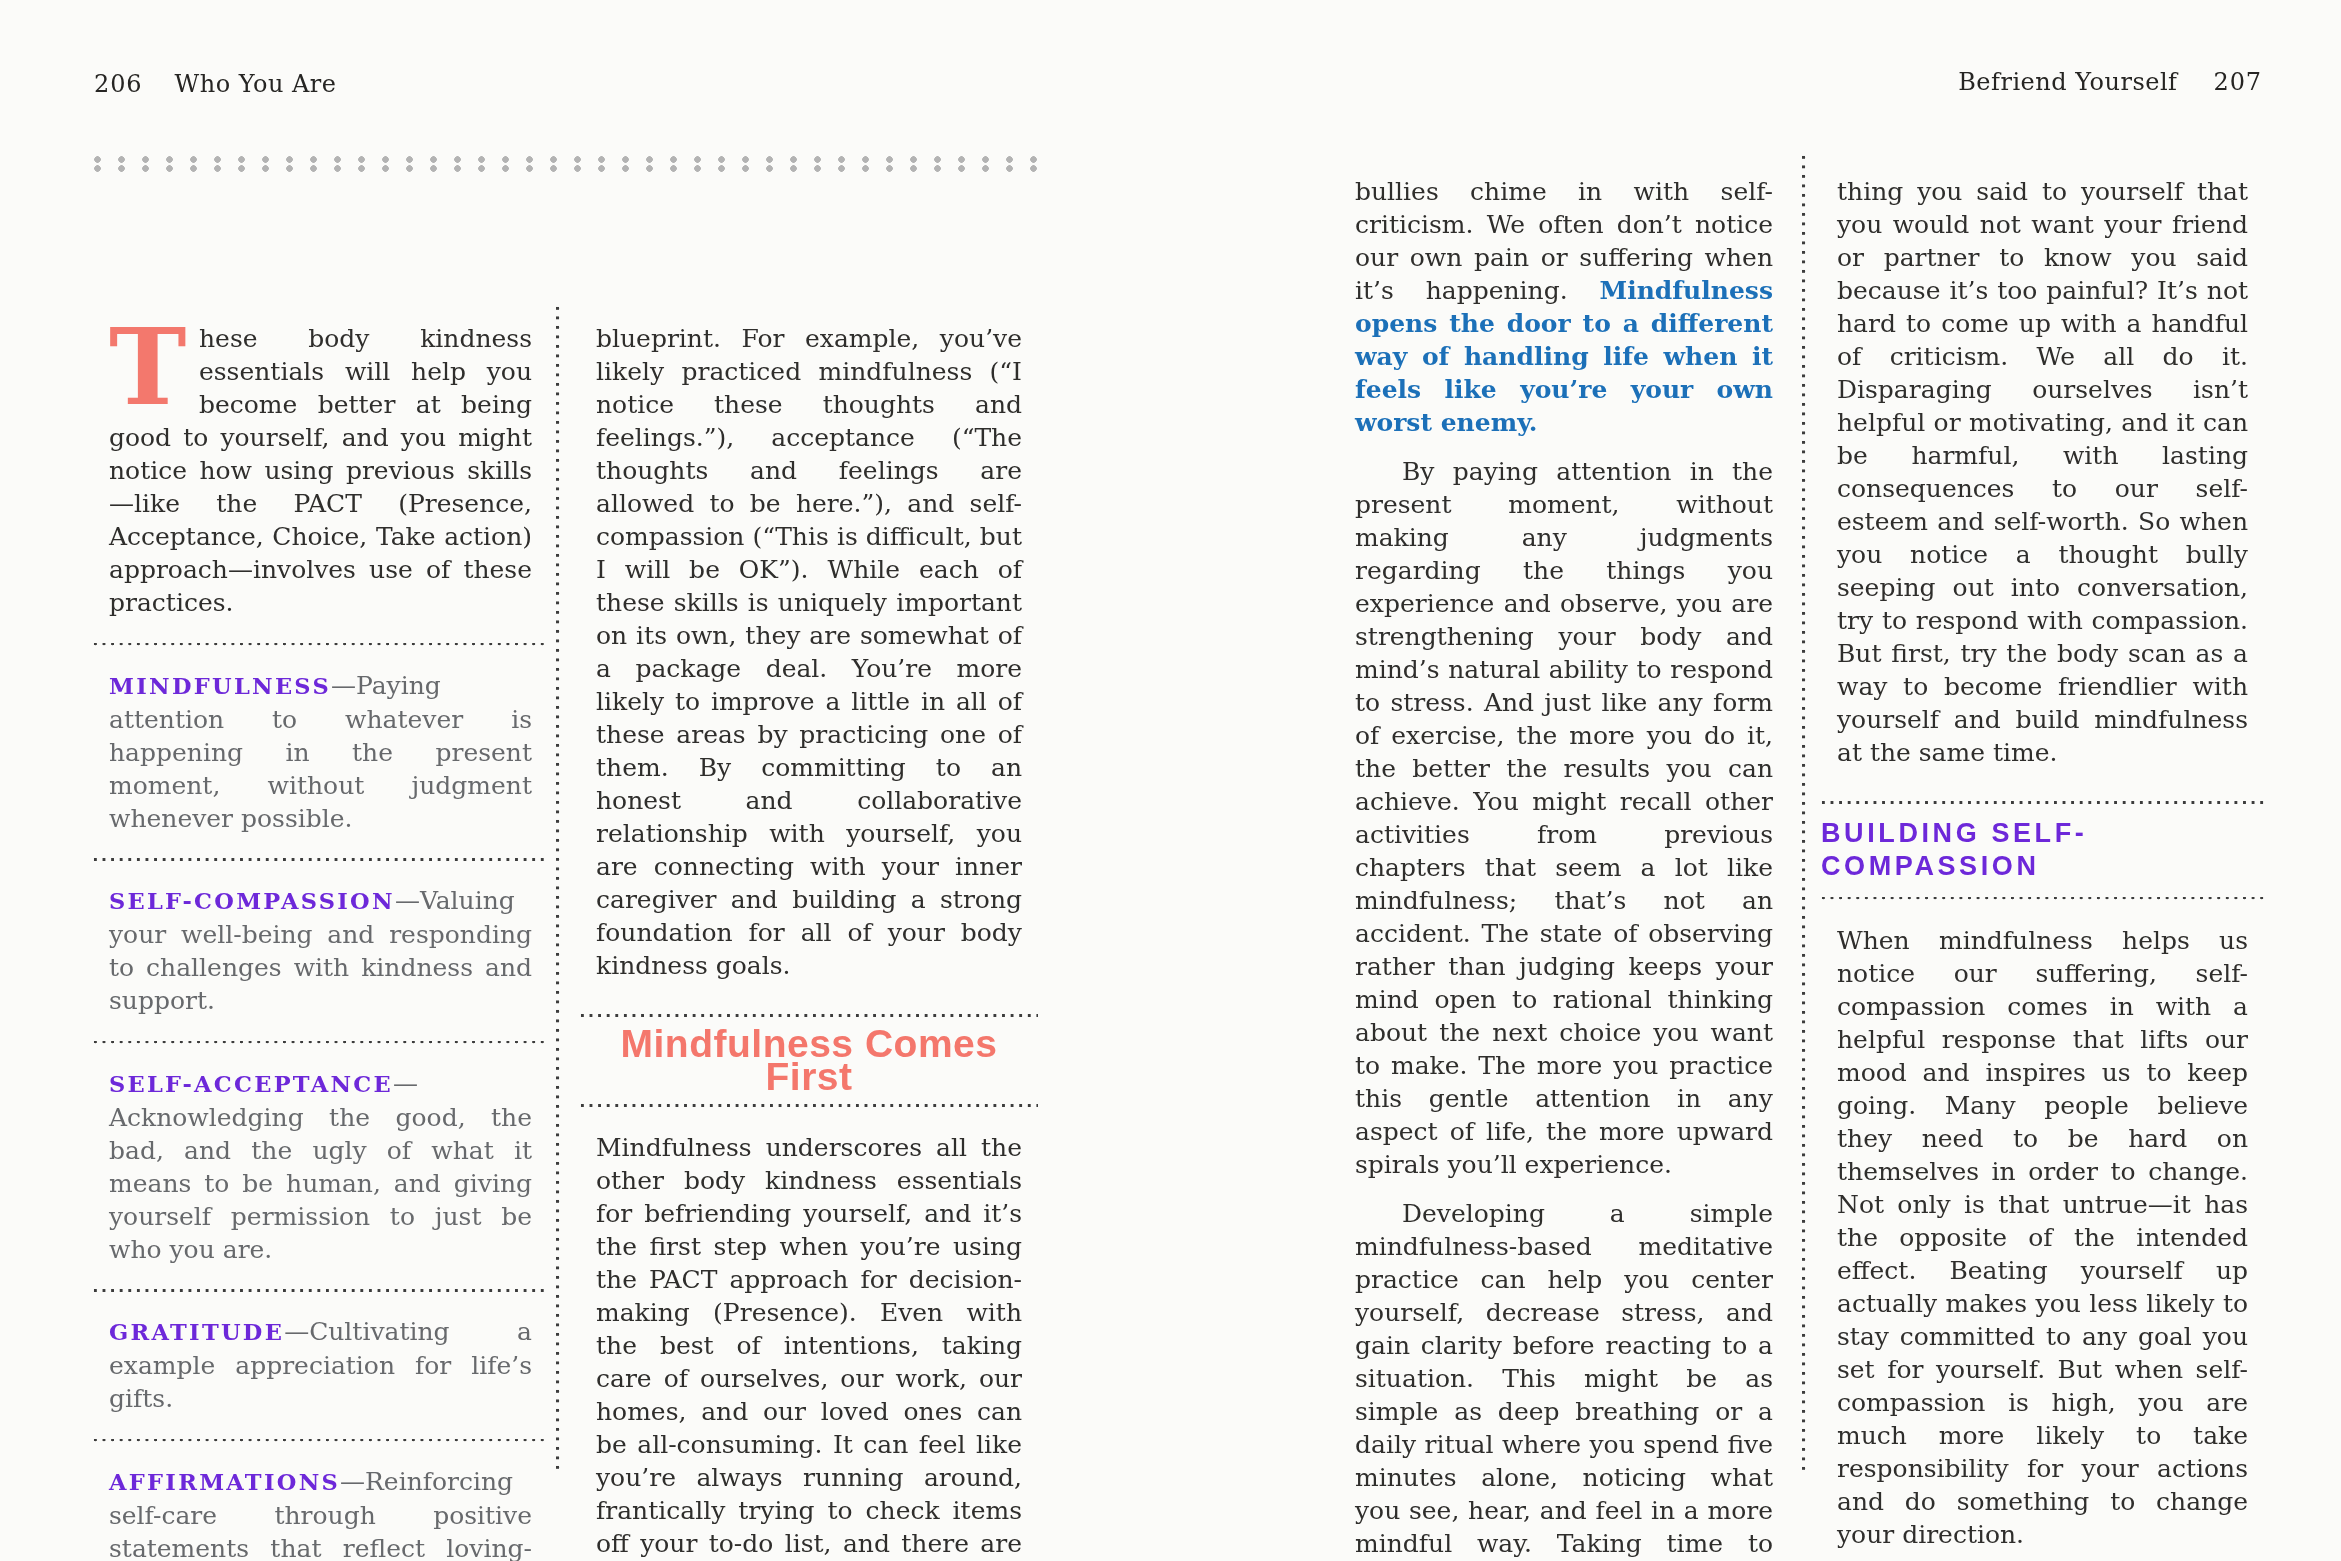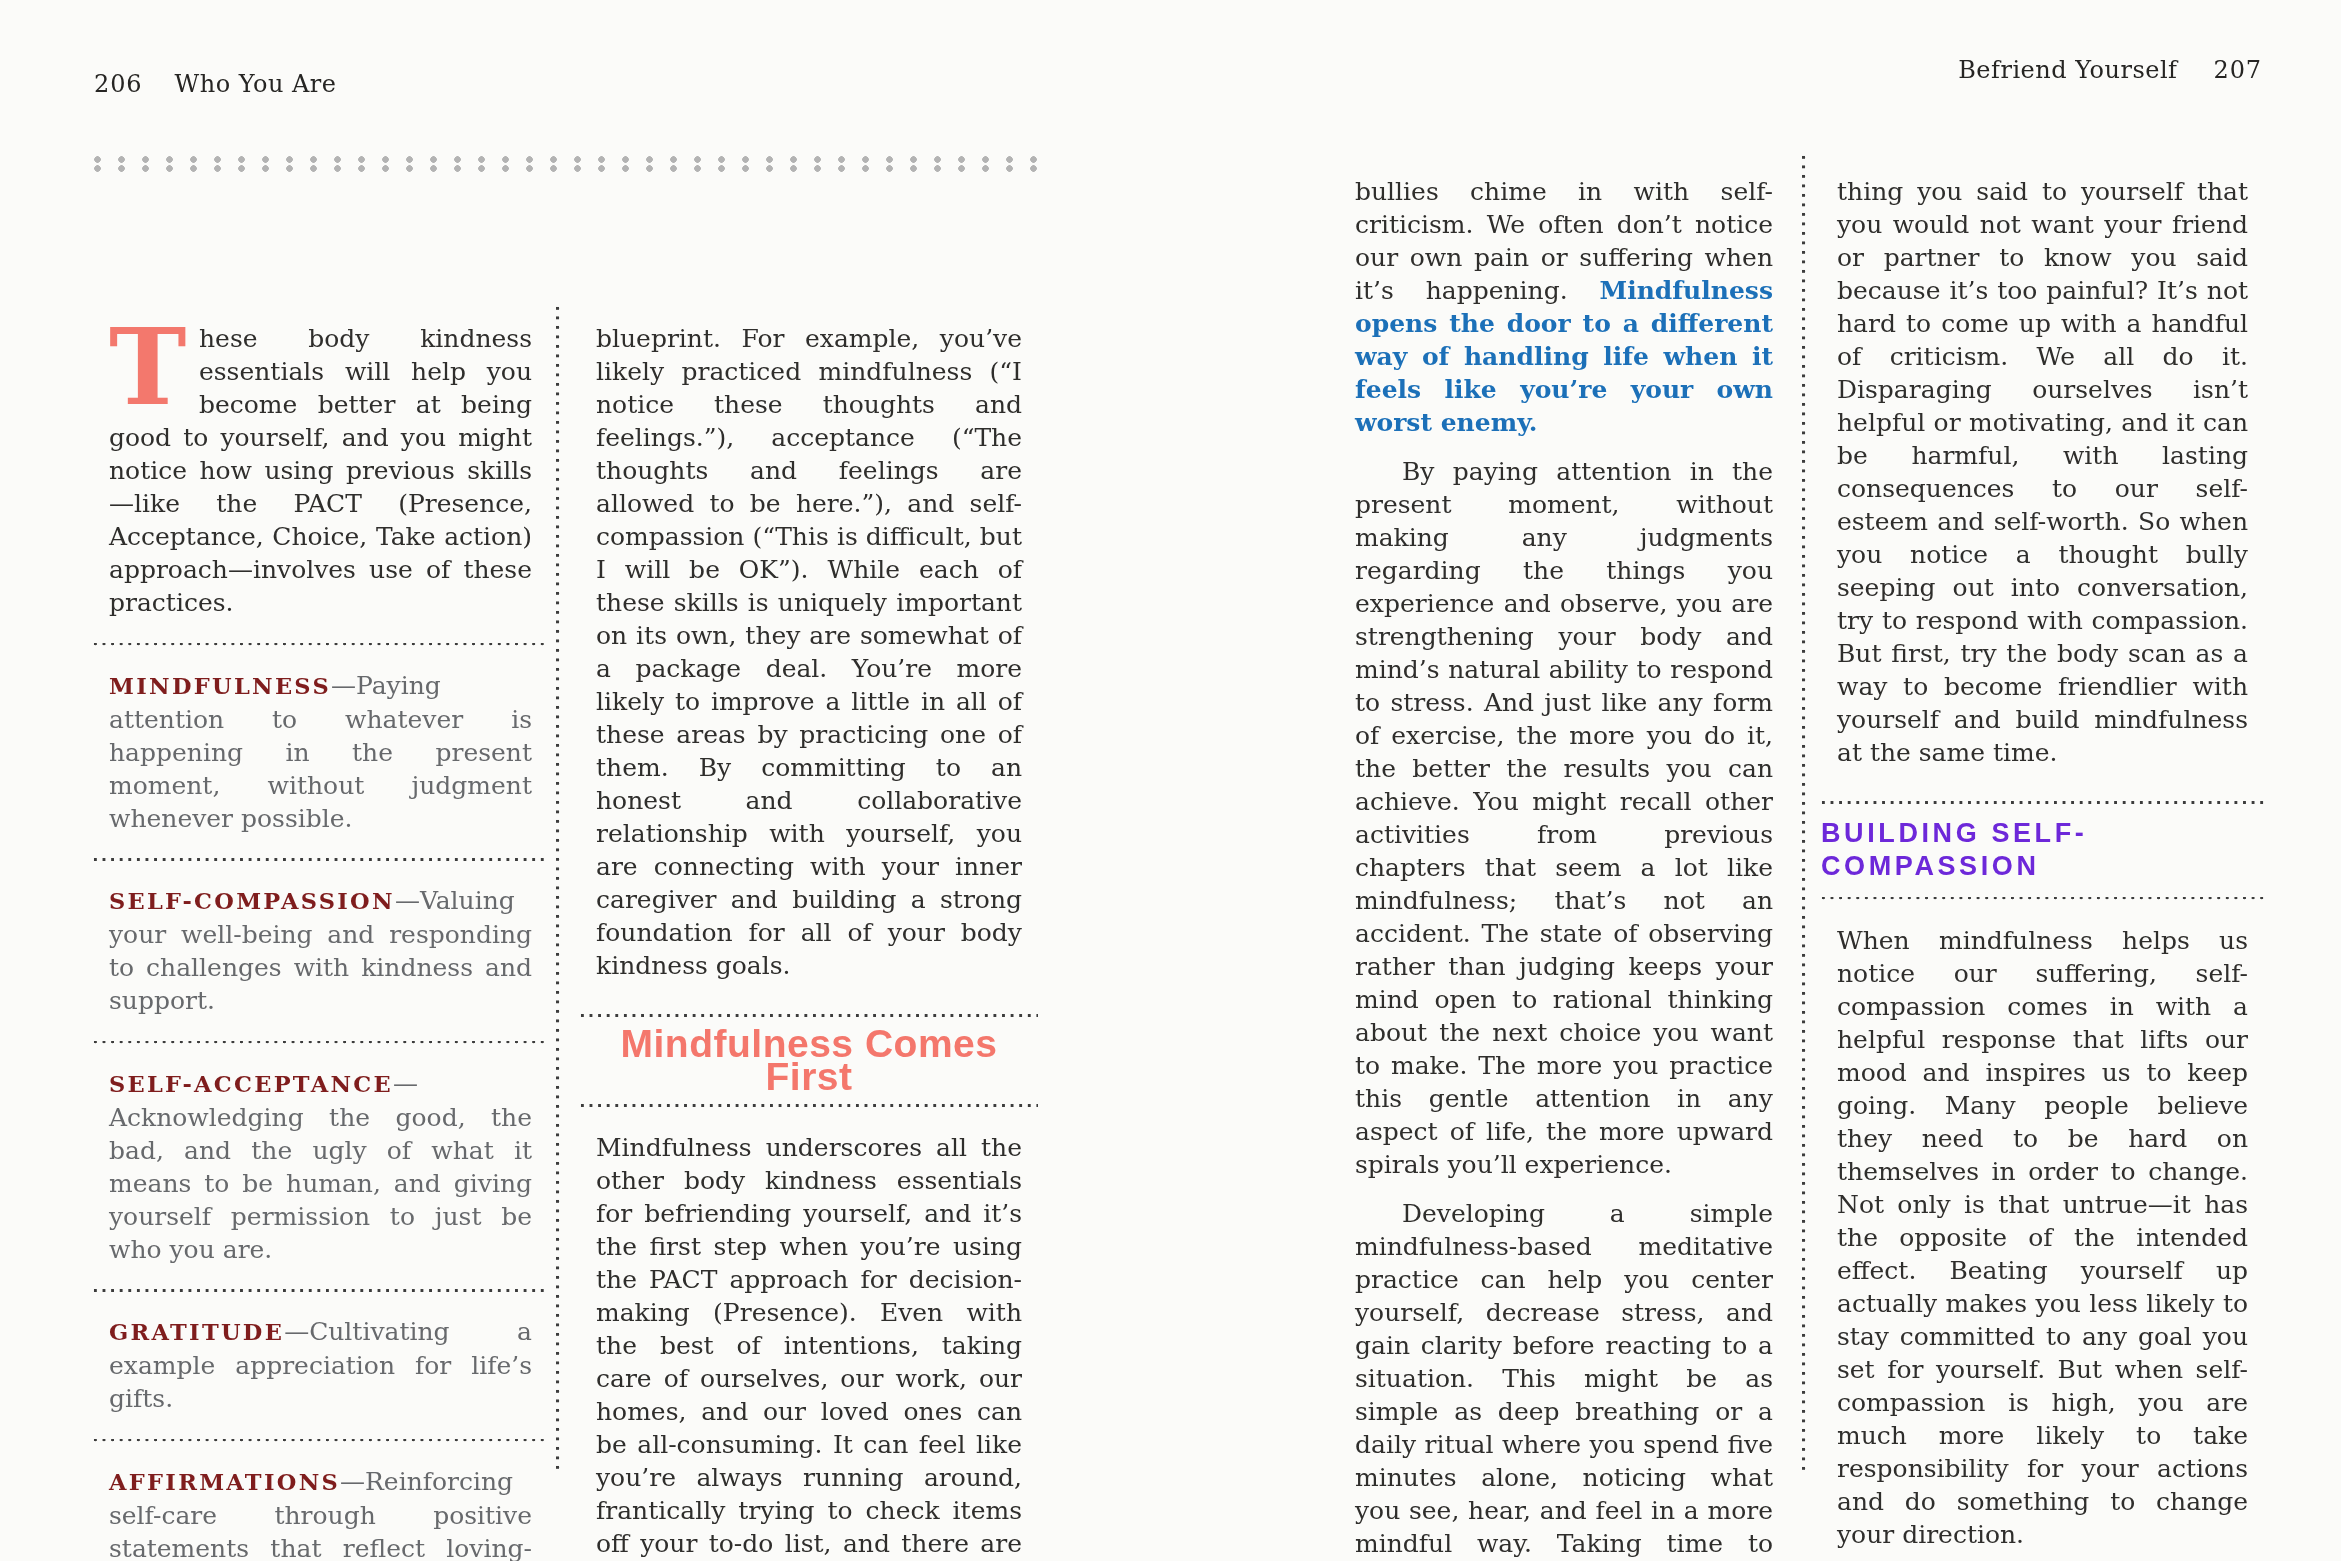--- a/index.html
+++ b/index.html
@@ -19,21 +19,21 @@
   
   .runhead {
     font-size: 24px;
     color: #262523;
     letter-spacing: 0.5px;
     white-space: nowrap;
   }
   .runhead .pageno { letter-spacing: 0.9px; }
   .header-left { left: 94px; top: 70px; }
   .header-left .rh-text { margin-left: 32px; }
-  .header-right { right: 79px; top: 56px; text-align: right; }
+  .header-right { right: 79px; top: 68px; text-align: right; }
   .header-right .pageno { margin-left: 36px; }
 
   
   .title-block { left: 93px; top: 155px; width: 948px; }
   .title-dots {
     height: 9px;
     background-image: radial-gradient(circle at 4.5px 4.5px, #b3b3b3 3px, transparent 3.6px);
     background-size: 24px 9px;
     background-repeat: repeat-x;
   }
@@ -84,21 +84,21 @@
     font-size: 104px;
     line-height: 83px;
     padding: 3.6px 12.6px 0 0;
     font-weight: bold;
     font-family: "DejaVu Serif", serif;
   }
 
   
   .def { color: #67696c; }
   .def .term {
-    color: #7f1d1d;
+    color: #6d28d9;
     font-weight: bold;
     letter-spacing: 2.3px;
     font-size: 22.5px;
   }
 
   .closing { margin-top: 36px; }
   .indent { text-indent: 47px; }
 
   
   .subhead-block { margin: 31px 0 23.4px 0; }

